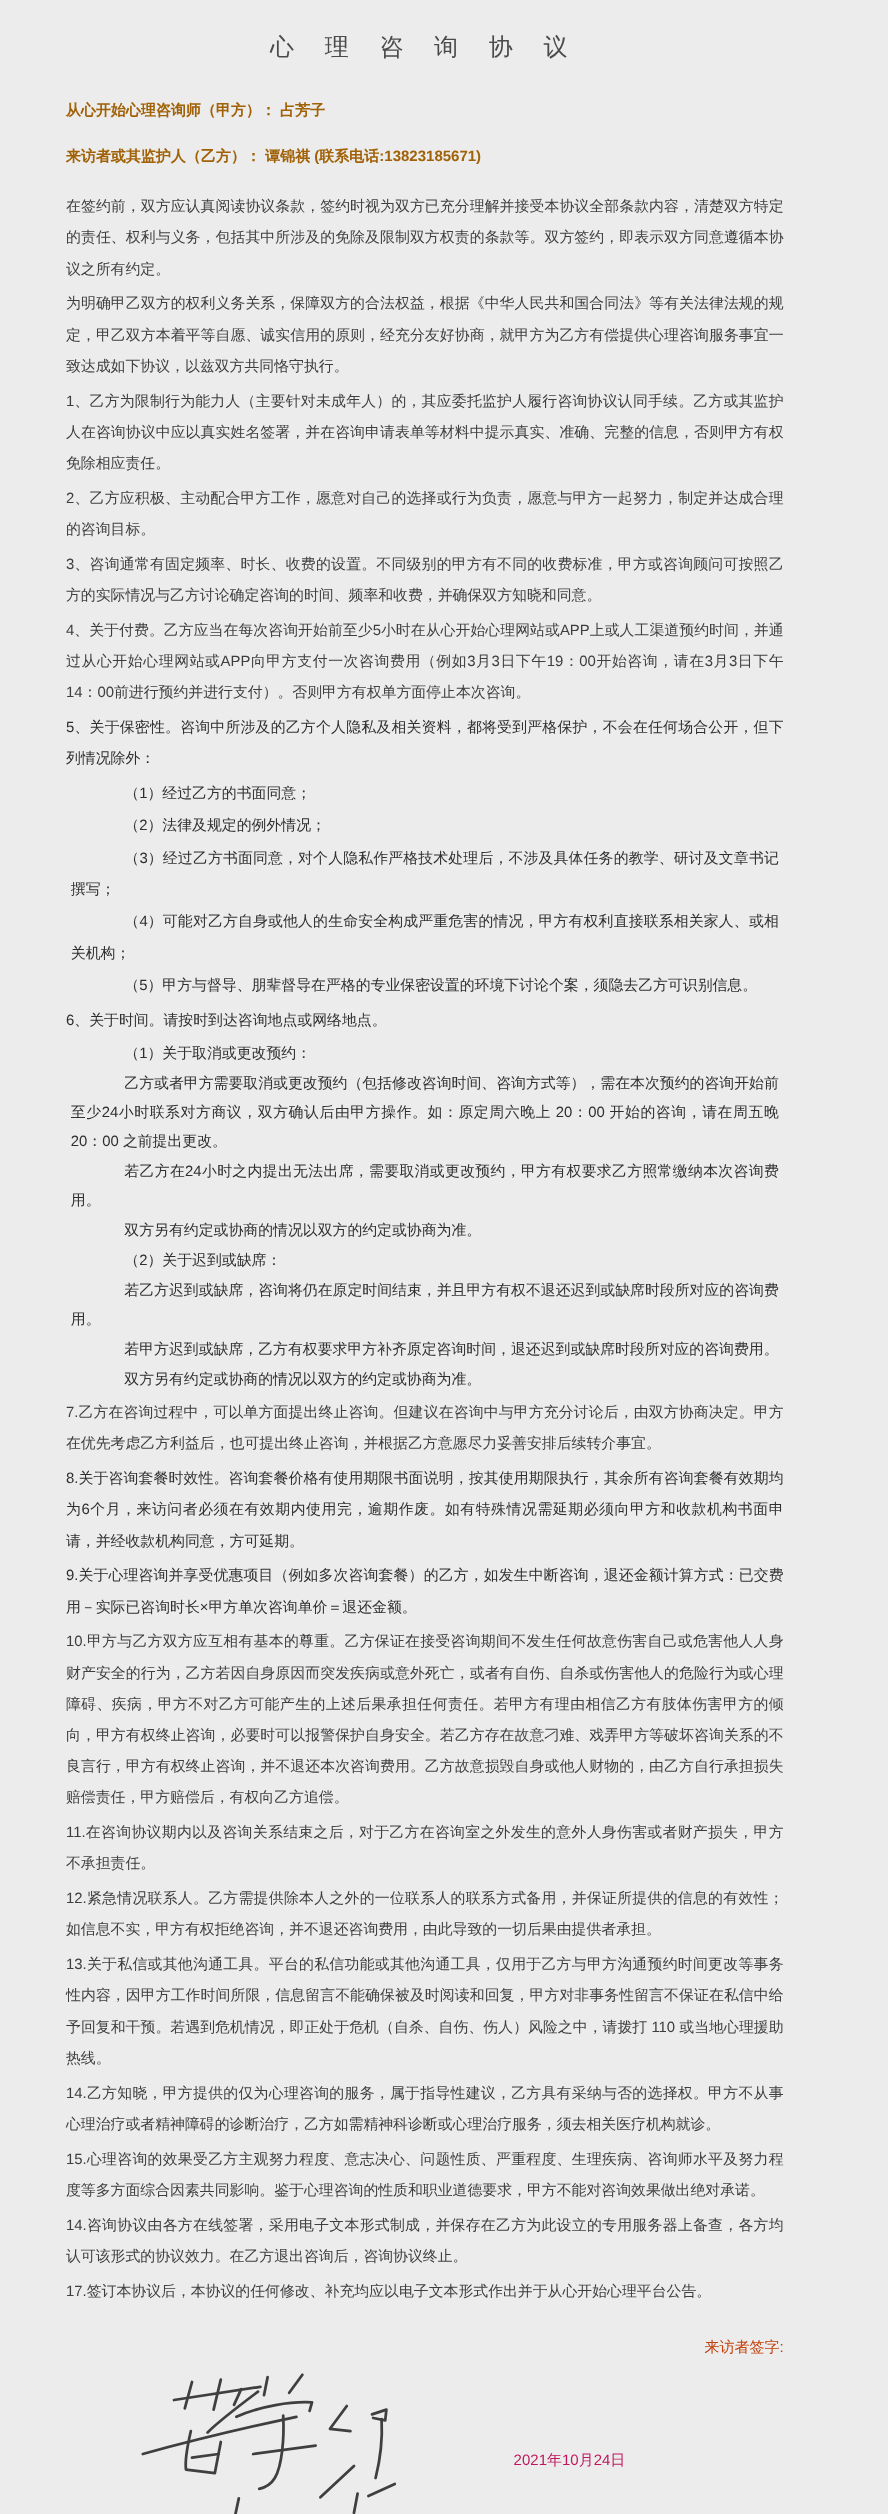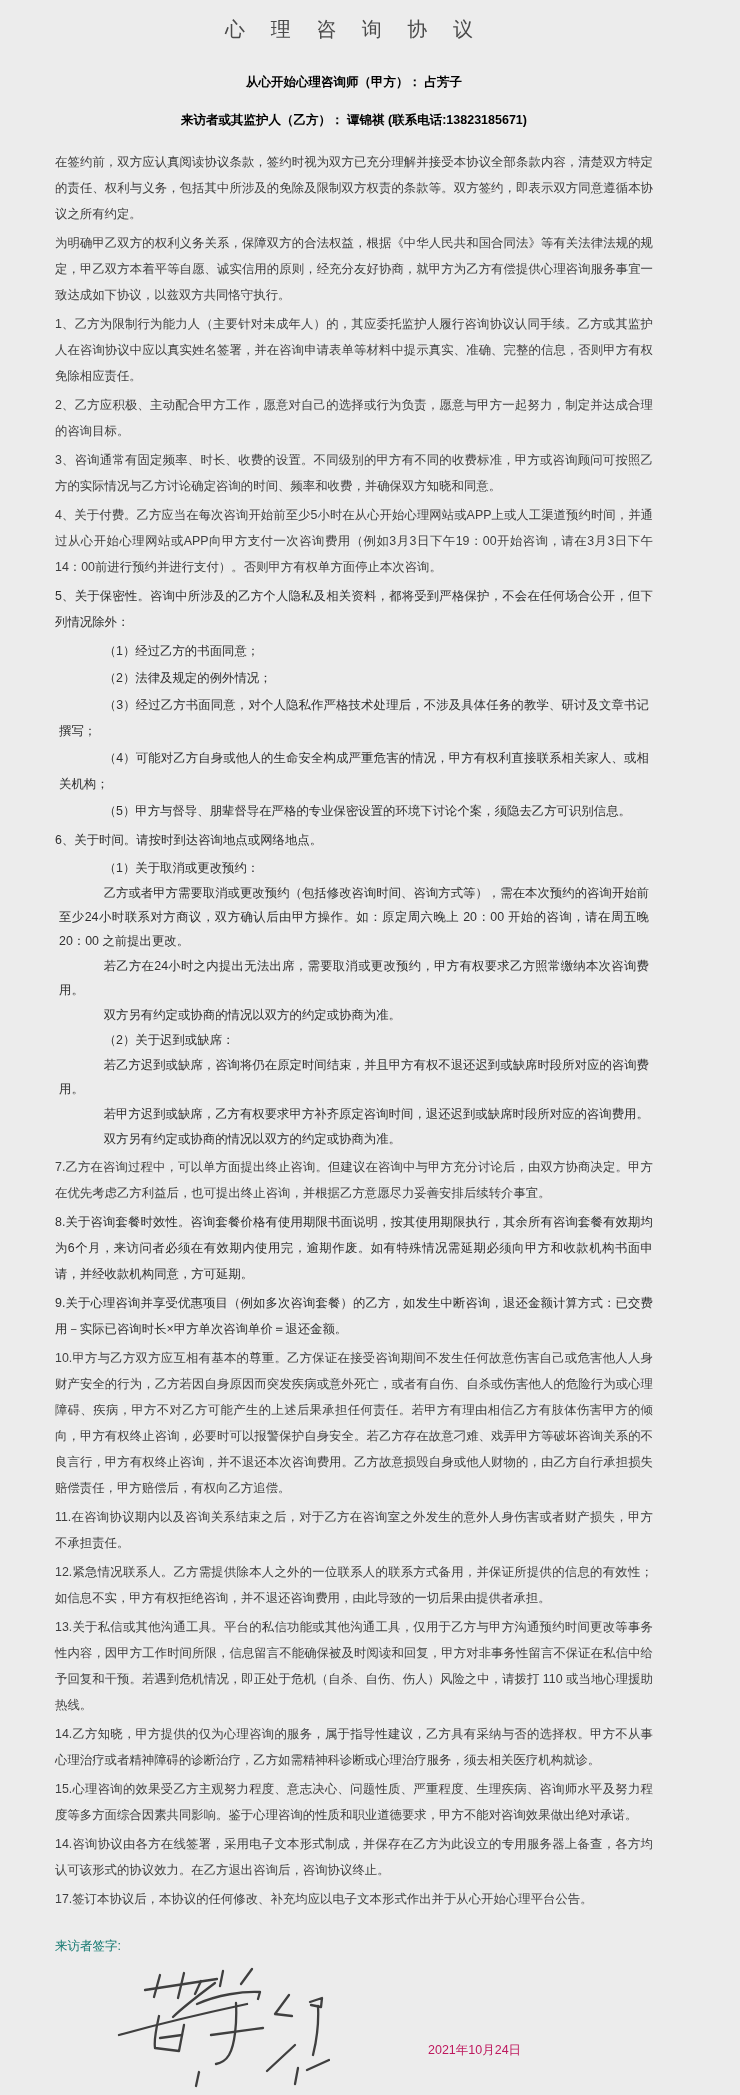--- a/index.html
+++ b/index.html
@@ -8,55 +8,55 @@
     background:#ececec;
     font-family:"Liberation Sans","DejaVu Sans",sans-serif;
     color:#3e3e3e;
   }
   .page{
     position:relative;
     width:708px;
     height:2095px;
     overflow:hidden;
     box-sizing:border-box;
-    padding:8px 55px 0 55px;
+    padding:18px 55px 0 55px;
     background:#ececec;
   }
   .doc-title{
     margin:8px 0 30px 0;
     text-align:center;
     font-size:20px;
     font-weight:400;
     letter-spacing:10px;
     color:#4a4a4a;
   }
   .party-line{
     font-size:12.5px;
     font-weight:700;
-    color:#000000;
+    color:#a16207;
     margin:20px 0;
     line-height:18px;
-    text-align:center;
   }
   .para{
     font-size:12.4px;
     line-height:26px;
     margin:3px 0;
     text-align:justify;
     color:#3e3e3e;
   }
   .b{font-weight:400;color:#2f2f2f;}
   .sub{text-indent:3.6em;margin:1px 4px;}
   .s5{line-height:26px;}
   .s6{line-height:24px;}
   .sig-block{margin-top:26px;}
   .sig-label{
     font-size:12.5px;
-    color:#0f766e;
+    color:#c2410c;
     margin:0 0 6px 0;
+    text-align:right;
   }
   .sig-svg{
     display:block;
     margin:12px 0 0 60px;
   }
   .date-line{
     position:absolute;
     top:2042px;
     left:428px;
     font-size:12.5px;

